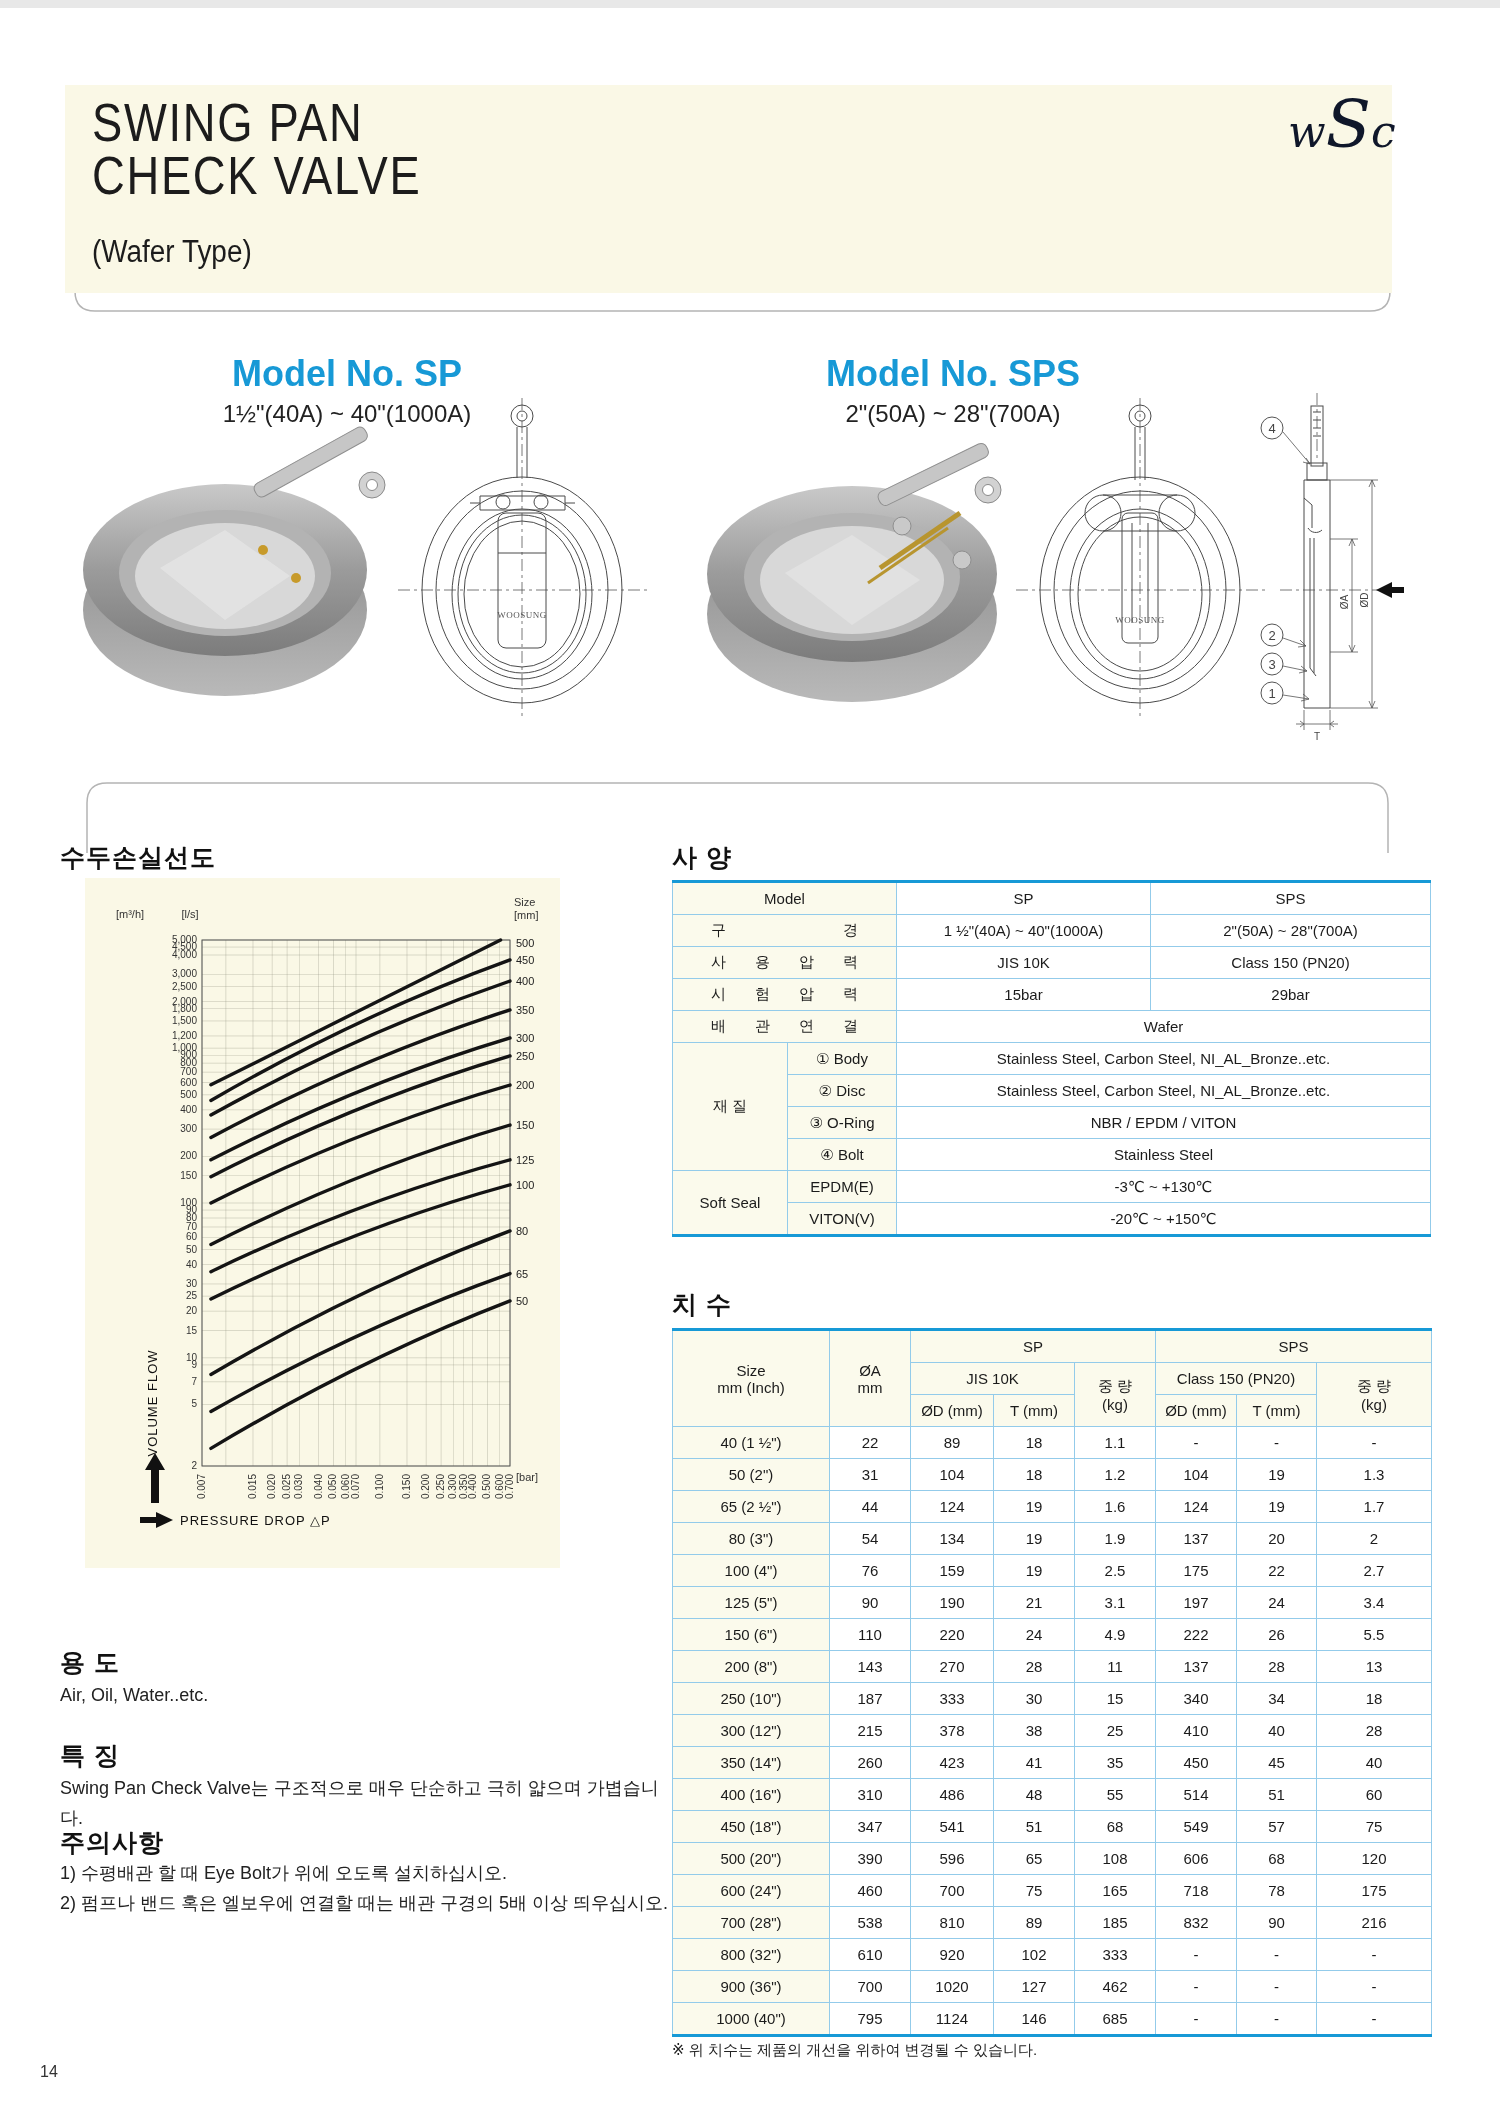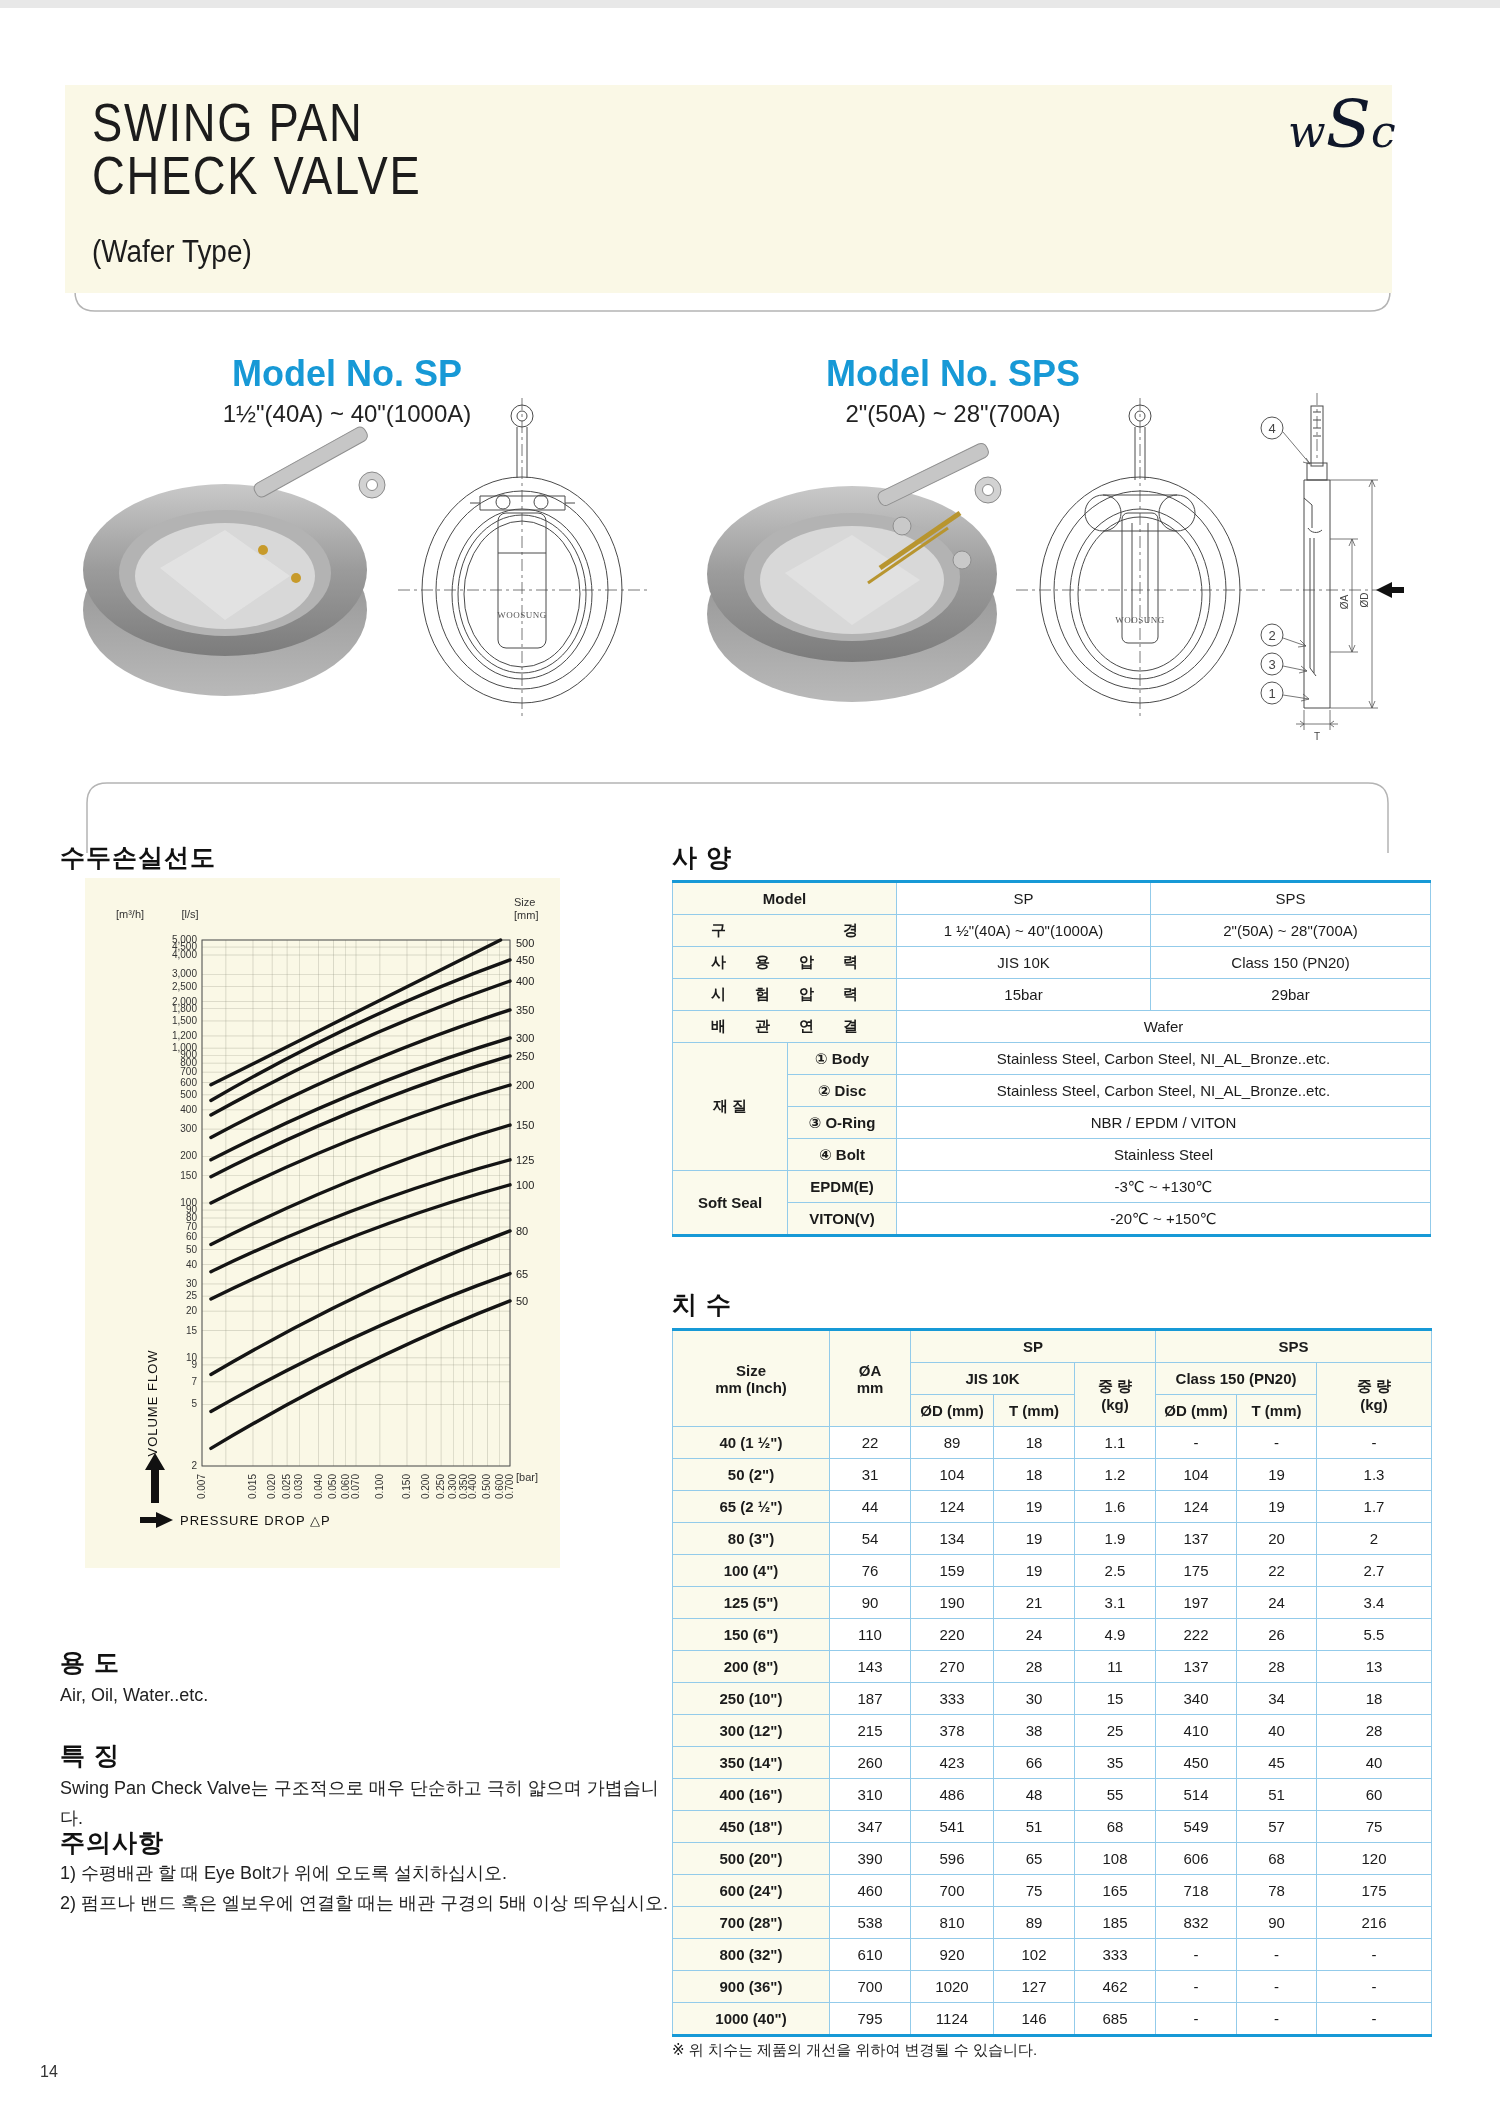--- a/index.html
+++ b/index.html
@@ -26,21 +26,21 @@
   
   .sec-title{font-size:25px;font-weight:bold;color:#111;letter-spacing:1px;}
   .body-text{font-size:18px;color:#222;line-height:30px;}
   .footnote{font-size:15px;color:#222;}
   .pageno{font-size:16px;color:#333;}
   
   table.blue{border-collapse:collapse;table-layout:fixed;
     border-top:3px solid #1799d6;border-bottom:3px solid #1799d6;}
   table.blue td{border:1px solid #93cbea;font-size:15px;text-align:center;
     padding:0;height:31px;background:#fff;color:#1b1b1b;overflow:hidden;}
-  table.blue td.lbl{background:#fbfaec;font-weight:bold;}
+  table.blue td.lbl{background:#fbfaec;}
   table.blue td .jspread{display:block;text-align:justify;text-align-last:justify;padding:0 38px;}
   
   .chart-panel{left:85px;top:870px;width:475px;height:690px;background:#faf8e6;}
   .grid{stroke:#8f8f7d;stroke-width:.5;opacity:.6;}
   .plotborder{fill:none;stroke:#555;stroke-width:1;}
   .series{fill:none;stroke:#141414;stroke-width:3.4;stroke-linecap:round;}
   .ticktext{font-size:10px;fill:#333;font-family:"Liberation Sans",sans-serif;}
   .unittext{font-size:11px;fill:#333;font-family:"Liberation Sans",sans-serif;}
   .axistext{font-size:13px;fill:#111;letter-spacing:1px;font-family:"Liberation Sans",sans-serif;}
   .sizetext{font-size:11px;fill:#222;font-family:"Liberation Sans",sans-serif;}
@@ -566,21 +566,21 @@
           <td>38</td>
           <td>25</td>
           <td>410</td>
           <td>40</td>
           <td>28</td>
         </tr>
         <tr>
           <td class="lbl">350 (14")</td>
           <td>260</td>
           <td>423</td>
-          <td>66</td>
+          <td>41</td>
           <td>35</td>
           <td>450</td>
           <td>45</td>
           <td>40</td>
         </tr>
         <tr>
           <td class="lbl">400 (16")</td>
           <td>310</td>
           <td>486</td>
           <td>48</td>

